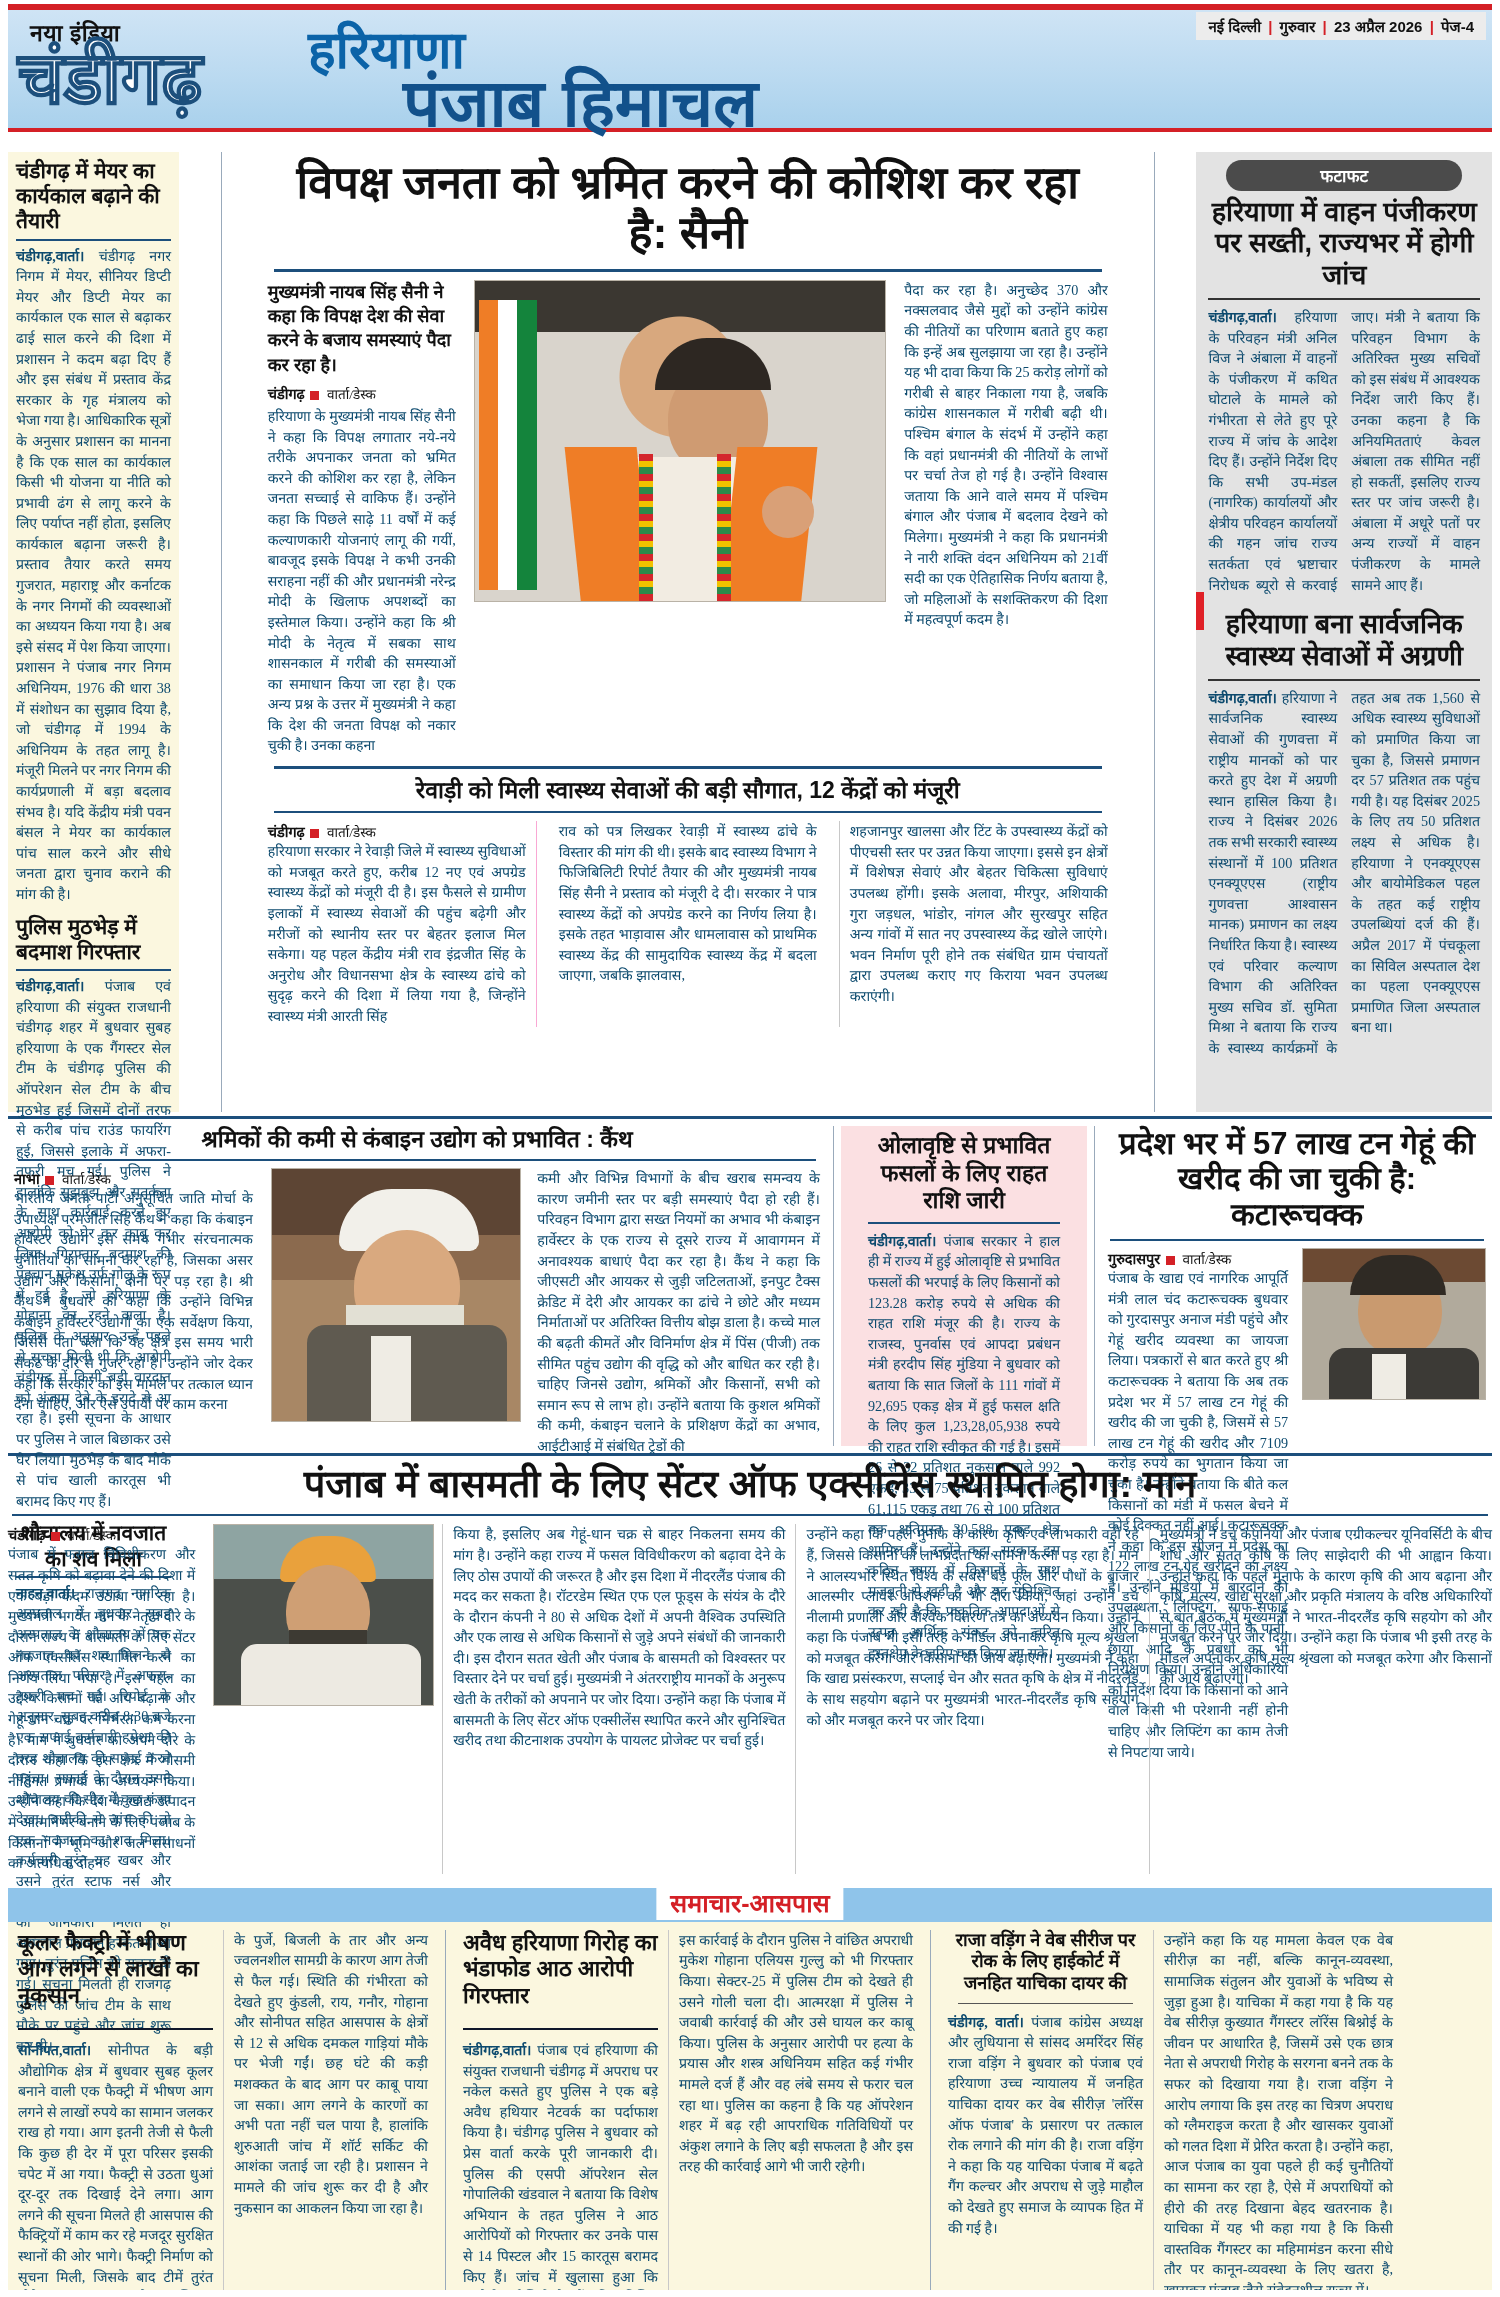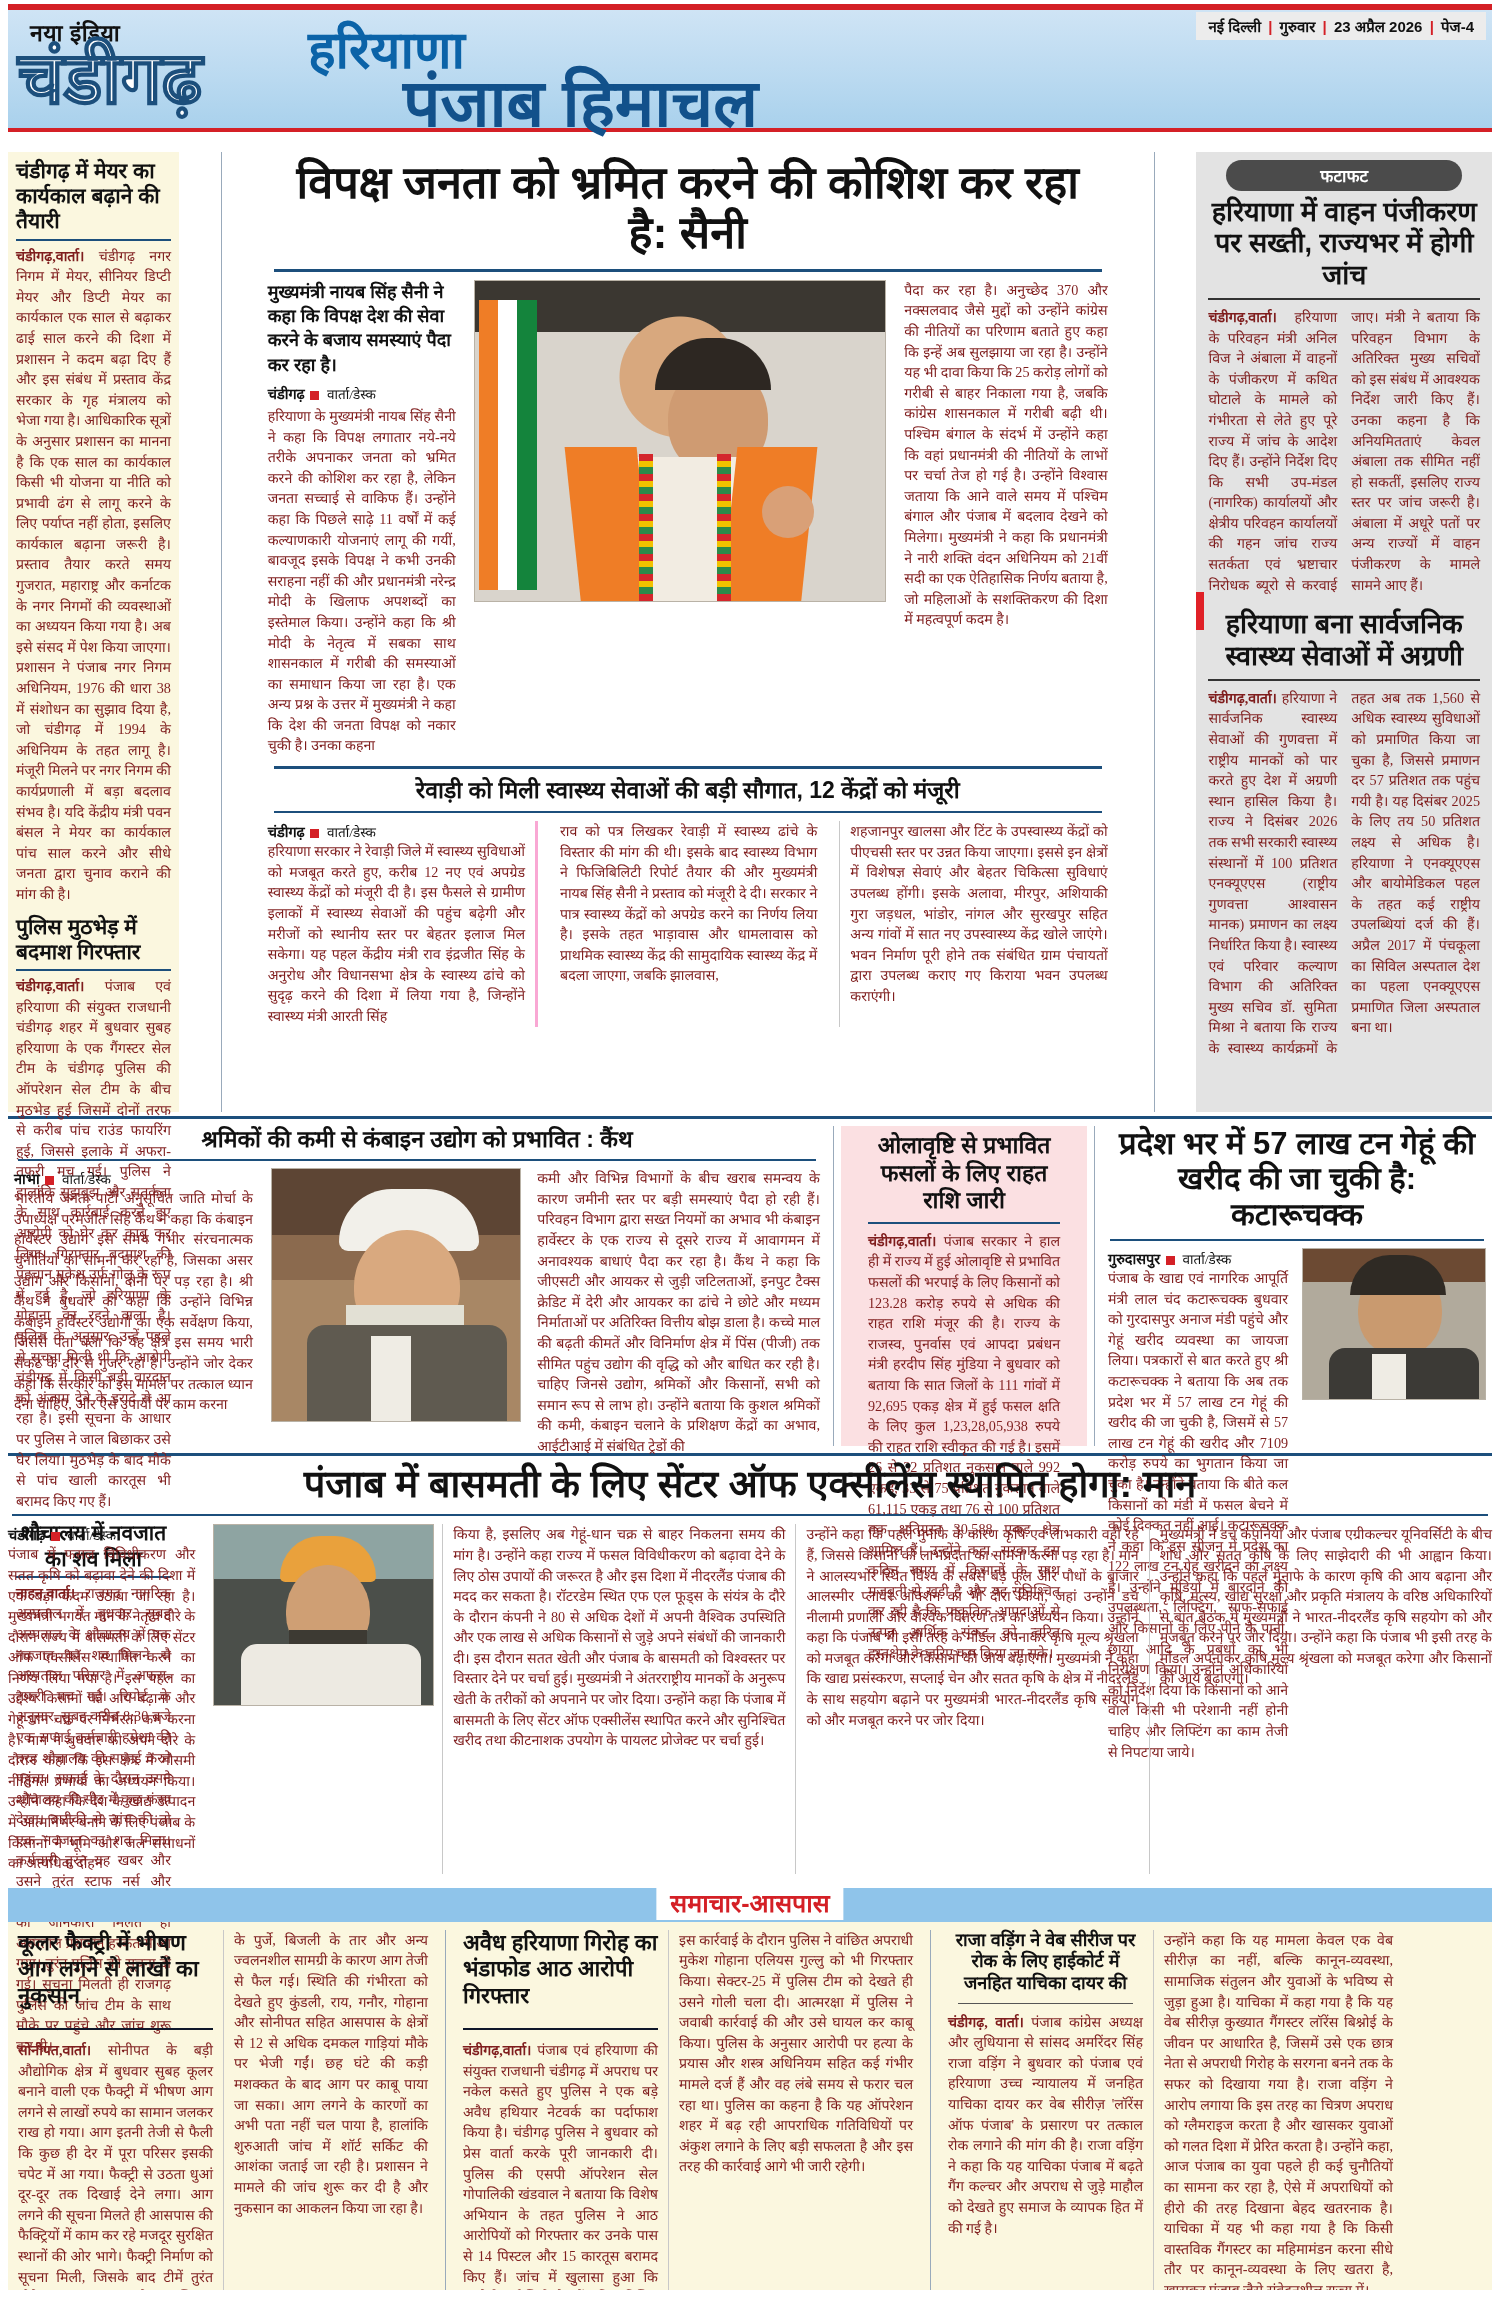--- a/index.html
+++ b/index.html
@@ -23,21 +23,21 @@
   .col{box-sizing:border-box;}
   .rule-v{width:1px;background:#9ab;margin:0 7px;}
   .hr-thick{height:3px;background:#1c4f7c;margin:7px 8px;}
 
   
   .hl-xl{font-family:"Liberation Sans",sans-serif;font-weight:bold;font-size:45px;line-height:1.12;color:#111;text-align:center;}
   .hl-lg{font-family:"Liberation Sans",sans-serif;font-weight:bold;font-size:23px;line-height:1.14;color:#111;text-align:center;}
   .hl-md{font-family:"Liberation Sans",sans-serif;font-weight:bold;font-size:27px;line-height:1.16;color:#111;}
   .hl-sm{font-family:"Liberation Sans",sans-serif;font-weight:bold;font-size:21px;line-height:1.2;color:#111;}
   .hl-xs{font-family:"Liberation Sans",sans-serif;font-weight:bold;font-size:18px;line-height:1.2;color:#111;}
-  .body{font-size:14.2px;line-height:1.45;text-align:justify;color:#7f1d1d;}
+  .body{font-size:14.2px;line-height:1.45;text-align:justify;color:#0c4a6e;}
   .dl{font-weight:bold;}
   .dlbox{display:inline-block;width:9px;height:9px;background:#d42026;margin:0 4px 0 2px;vertical-align:middle;}
   .byline{font-weight:bold;font-size:14.5px;}
   .byline .small{font-weight:normal;font-size:13.5px;}
 
   
   .photo{position:relative;overflow:hidden;background:#c9c4bc;}
 
   
   .cream{background:#fbf7df;}
@@ -150,21 +150,21 @@
       <div style="height:2px;background:#1c4f7c;margin:8px 6px;"></div>
       <div style="display:flex;">
         <div style="width:33.3%;padding-right:10px;">
           <div class="byline">
             <span>चंडीगढ़</span>
             <span class="dlbox"></span>
             <span class="small">वार्ता/डेस्क</span>
           </div>
           <div class="body">हरियाणा सरकार ने रेवाड़ी जिले में स्वास्थ्य सुविधाओं को मजबूत करते हुए, करीब 12 नए एवं अपग्रेड स्वास्थ्य केंद्रों को मंजूरी दी है। इस फैसले से ग्रामीण इलाकों में स्वास्थ्य सेवाओं की पहुंच बढ़ेगी और मरीजों को स्थानीय स्तर पर बेहतर इलाज मिल सकेगा। यह पहल केंद्रीय मंत्री राव इंद्रजीत सिंह के अनुरोध और विधानसभा क्षेत्र के स्वास्थ्य ढांचे को सुदृढ़ करने की दिशा में लिया गया है, जिन्होंने स्वास्थ्य मंत्री आरती सिंह</div>
         </div>
-        <div style="width:33.3%;padding:0 22px;border-left:3px solid #f9a8d4;">
+        <div style="width:33.3%;padding:0 22px;border-left:1px solid #f9a8d4;">
           <div class="body">राव को पत्र लिखकर रेवाड़ी में स्वास्थ्य ढांचे के विस्तार की मांग की थी। इसके बाद स्वास्थ्य विभाग ने फिजिबिलिटी रिपोर्ट तैयार की और मुख्यमंत्री नायब सिंह सैनी ने प्रस्ताव को मंजूरी दे दी। सरकार ने पात्र स्वास्थ्य केंद्रों को अपग्रेड करने का निर्णय लिया है। इसके तहत भाड़ावास और धामलावास को प्राथमिक स्वास्थ्य केंद्र की सामुदायिक स्वास्थ्य केंद्र में बदला जाएगा, जबकि झालवास,</div>
         </div>
         <div style="width:33.3%;padding-left:10px;border-left:1px solid #c8c8c8;">
           <div class="body">शहजानपुर खालसा और टिंट के उपस्वास्थ्य केंद्रों को पीएचसी स्तर पर उन्नत किया जाएगा। इससे इन क्षेत्रों में विशेषज्ञ सेवाएं और बेहतर चिकित्सा सुविधाएं उपलब्ध होंगी। इसके अलावा, मीरपुर, अशियाकी गुरा जड़धल, भांडोर, नांगल और सुरखपुर सहित अन्य गांवों में सात नए उपस्वास्थ्य केंद्र खोले जाएंगे। भवन निर्माण पूरी होने तक संबंधित ग्राम पंचायतों द्वारा उपलब्ध कराए गए किराया भवन उपलब्ध कराएंगी।</div>
         </div>
       </div>
     </div>
 
     <div class="rule-v"></div>
 

